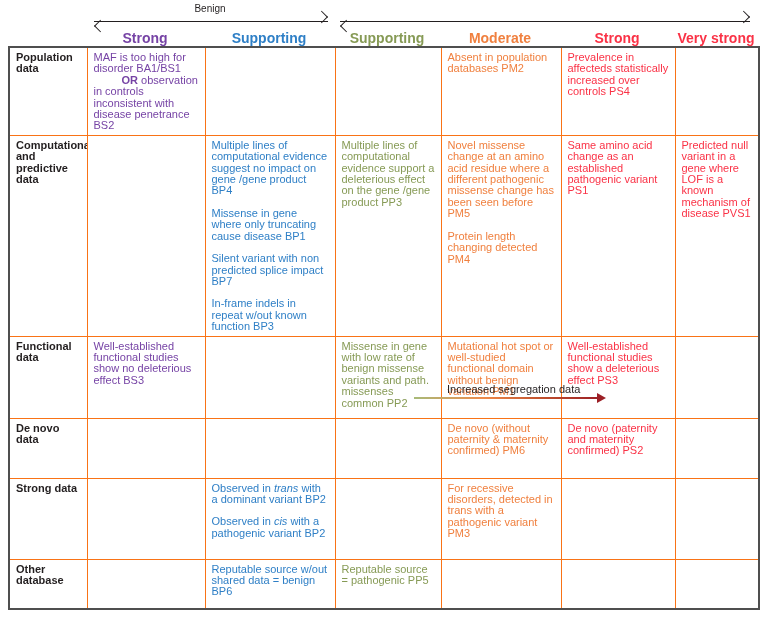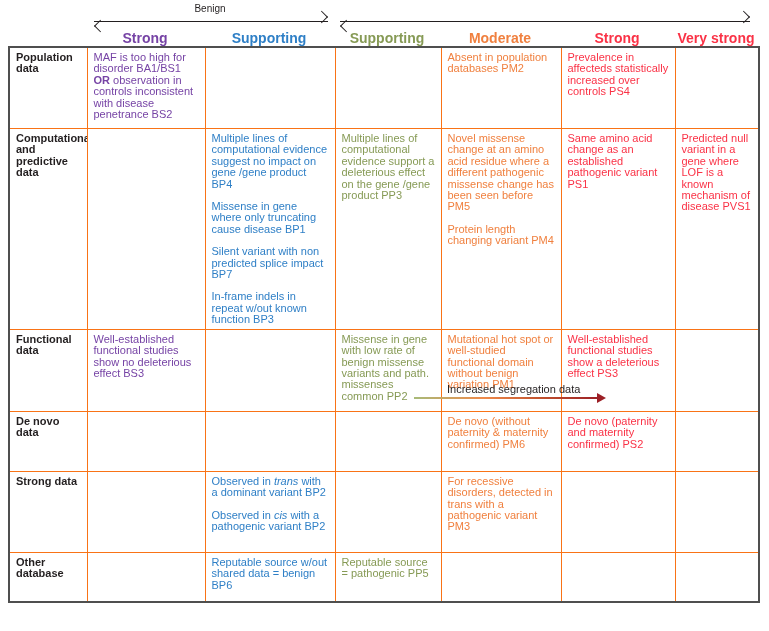--- a/index.html
+++ b/index.html
@@ -64,21 +64,21 @@
   .r3 td{height:60px;} .r4 td{height:52px;} .r5 td{height:73px;}
   .r6 td{height:41px;}
   td p{margin:0 0 11px 0;}
   td p:last-child{margin-bottom:0;}
   .t-bstrong{color:#7643a5;}
   .t-bsupp{color:#2e7fc6;}
   .t-psupp{color:#869a55;}
   .t-mod{color:#f0803f;}
   .t-strong{color:#fa3246;}
   .t-vstrong{color:#fa3246;}
-  .b{font-weight:bold;}
+  .b{font-weight:bold;margin-left:28px;}
   .i{font-style:italic;}
   
   .seg-note{
     position:absolute;left:447px;top:383px;
     font-size:11px;color:#231f20;white-space:nowrap;
   }
   .seg-line{
     position:absolute;left:414px;top:397px;width:184px;height:1.6px;
     background:linear-gradient(to right,#a8bb79 0%,#ef8a4a 38%,#c2532e 68%,#9c2026 100%);
   }
@@ -139,21 +139,21 @@
         <p>Multiple lines of computational evidence suggest no impact on gene /gene product BP4</p>
         <p>Missense in gene where only truncating cause disease BP1</p>
         <p>Silent variant with non predicted splice impact BP7</p>
         <p>In-frame indels in repeat w/out known function BP3</p>
       </td>
       <td class="t-psupp">
         <p>Multiple lines of computational evidence support a deleterious effect on the gene /gene product PP3</p>
       </td>
       <td class="t-mod">
         <p>Novel missense change at an amino acid residue where a different pathogenic missense change has been seen before PM5</p>
-        <p>Protein length changing variant PM4</p>
+        <p>Protein length changing detected PM4</p>
       </td>
       <td class="t-strong">
         <p>Same amino acid change as an established pathogenic variant PS1</p>
       </td>
       <td class="t-vstrong">
         <p>Predicted null variant in a gene where LOF is a known mechanism of disease PVS1</p>
       </td>
     </tr>
 
     <tr class="r2">

